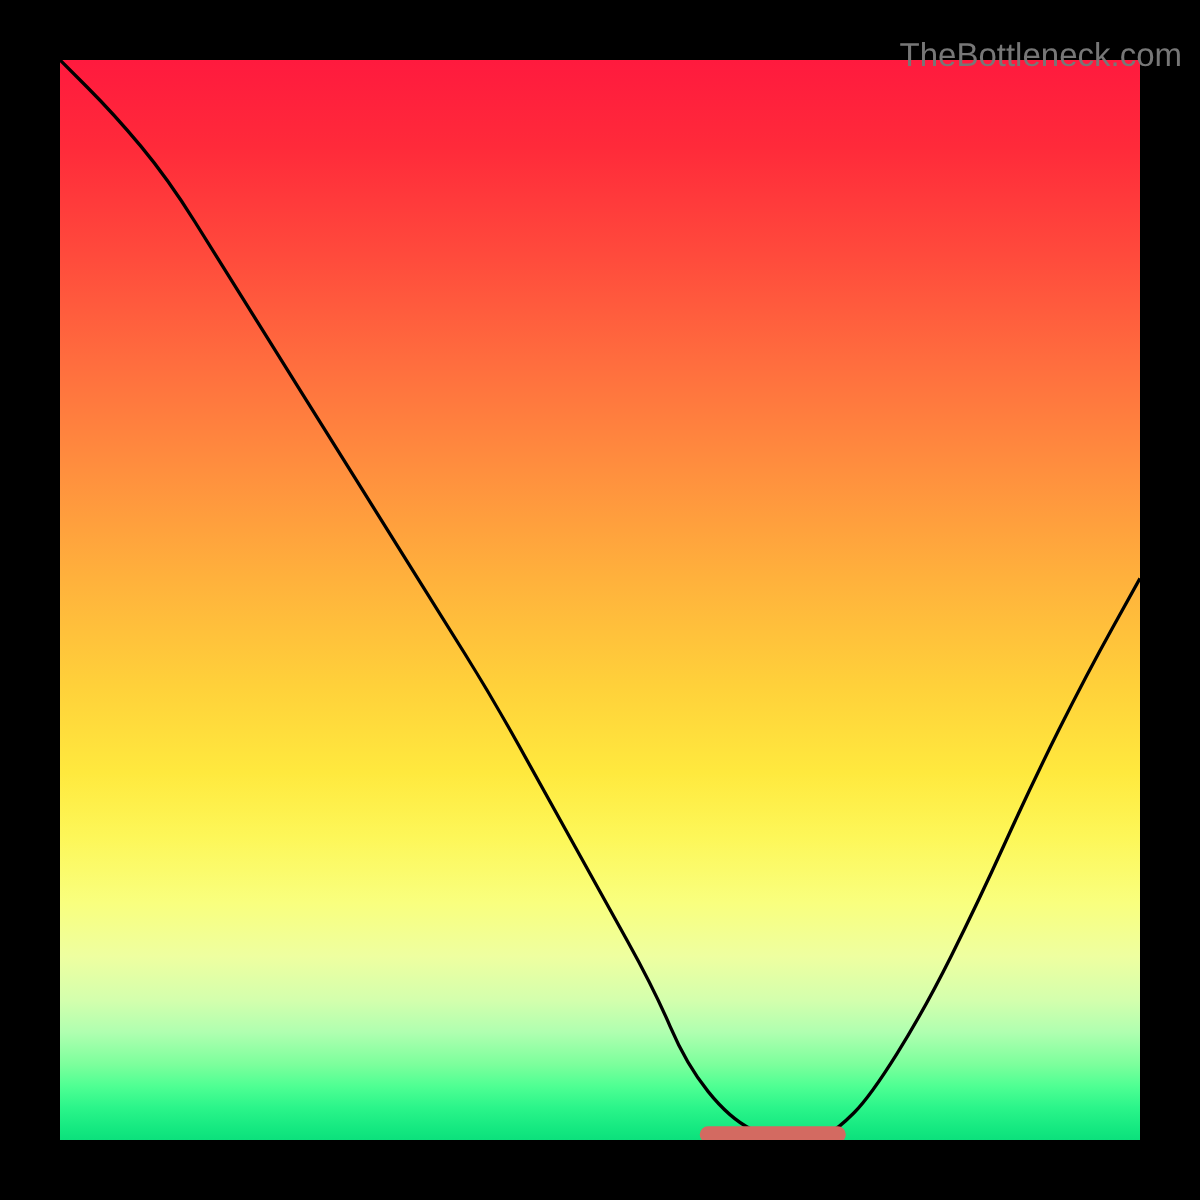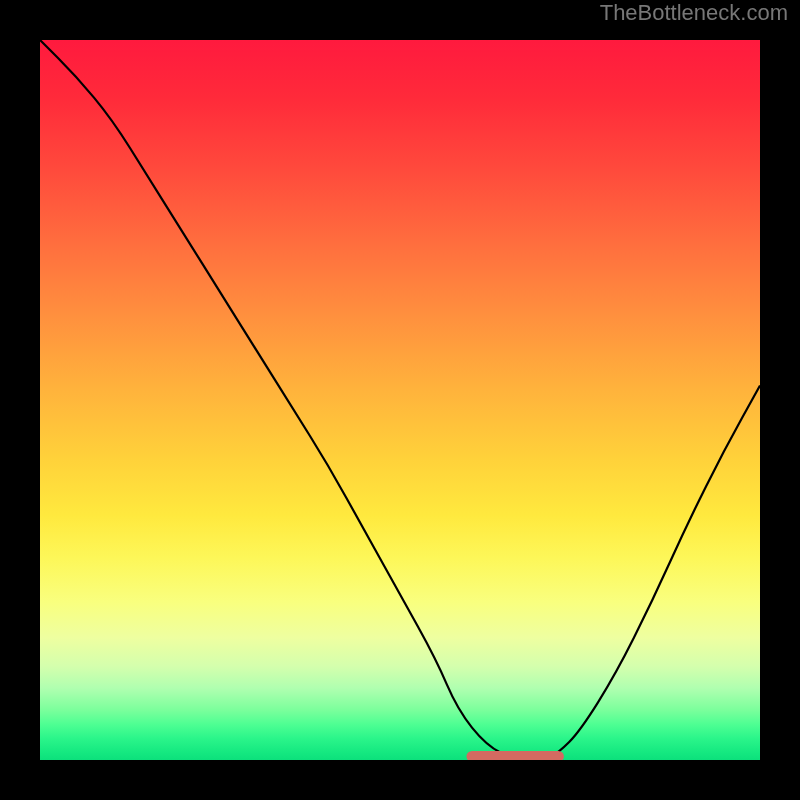--- a/index.html
+++ b/index.html
@@ -11,21 +11,21 @@
     background: #000;
   }
   .container {
     width: 800px;
     height: 800px;
     position: relative;
     background: #000;
   }
   .watermark {
     position: absolute;
-    top: 0;
+    top: 24px;
     right: 12px;
     color: #777;
     font-size: 22px;
     font-weight: 500;
     z-index: 10;
   }
   .plot-area {
     position: absolute;
     left: 40px;
     top: 40px;

